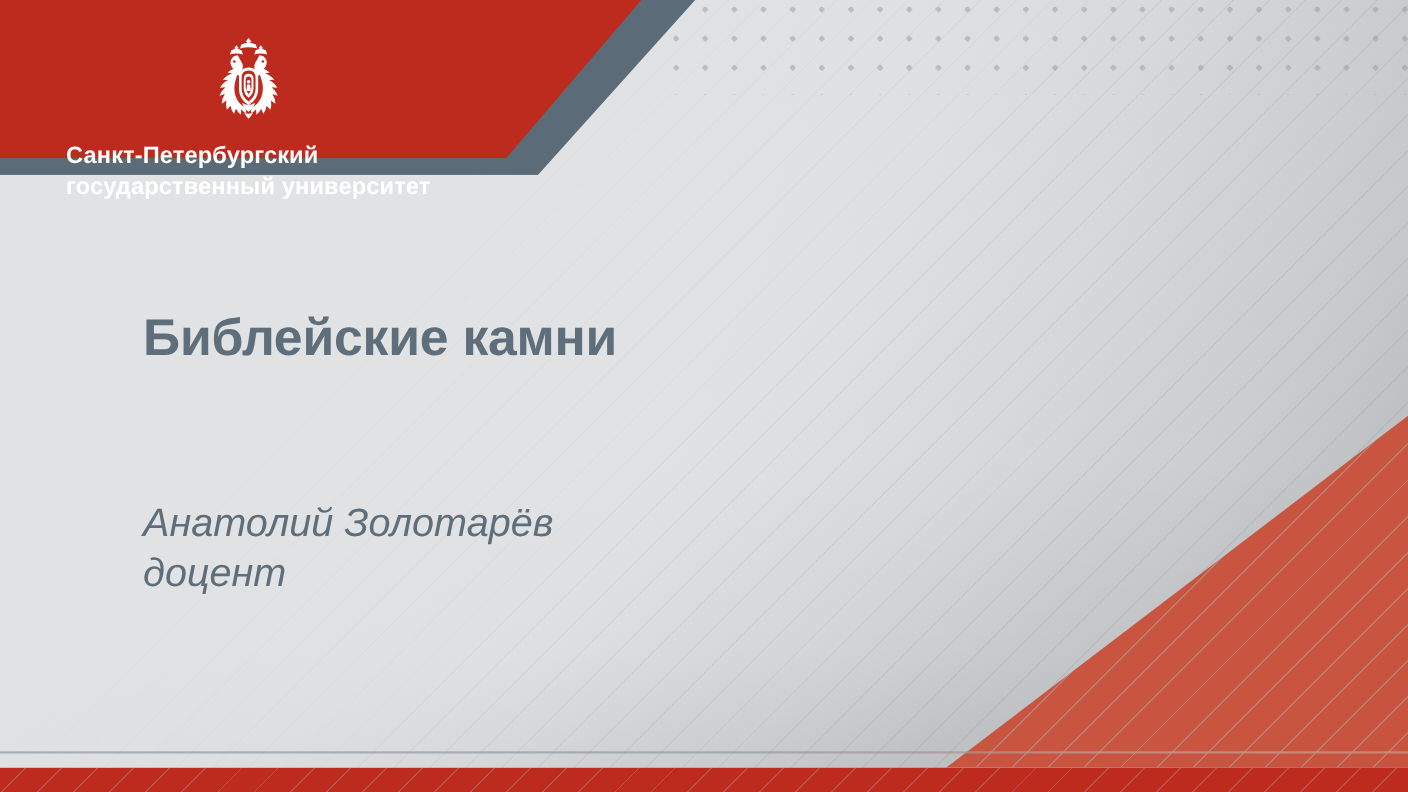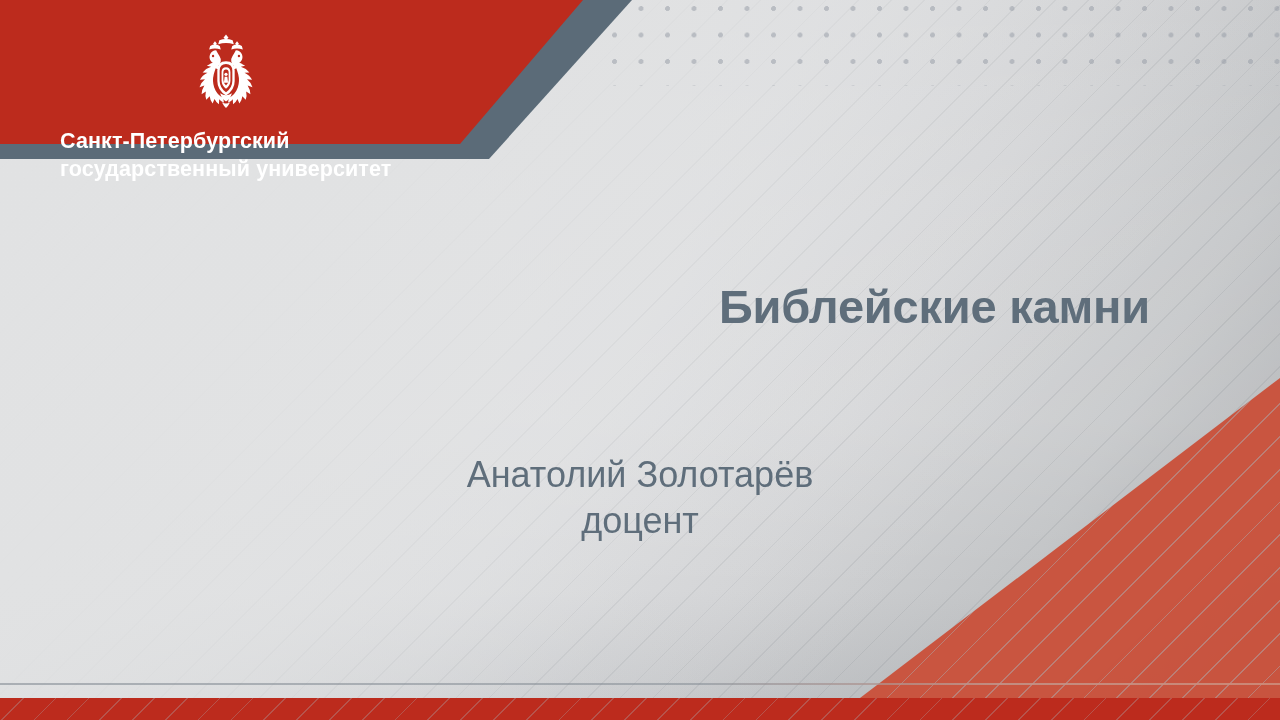--- a/index.html
+++ b/index.html
@@ -128,36 +128,37 @@
     letter-spacing: 0.1px;
     white-space: pre-line;
   }
 
   
   .title-block {
     position: absolute;
     left: 130px;
     top: 280px;
     width: 1020px;
-    text-align: right;
+    text-align: left;
   }
   .slide-title {
     margin: 0;
     color: #5f6e7b;
     font-size: 47px;
     font-weight: 700;
     letter-spacing: -0.2px;
     line-height: 1.15;
   }
   .subtitle-block {
     position: absolute;
     left: 130px;
     top: 452px;
     width: 1020px;
-    text-align: center;
+    text-align: left;
+    font-style: italic;
   }
   .slide-subtitle {
     margin: 0;
     color: #5f6e7b;
     font-size: 36px;
     font-weight: 400;
     line-height: 1.28;
     white-space: pre-line;
   }
 

